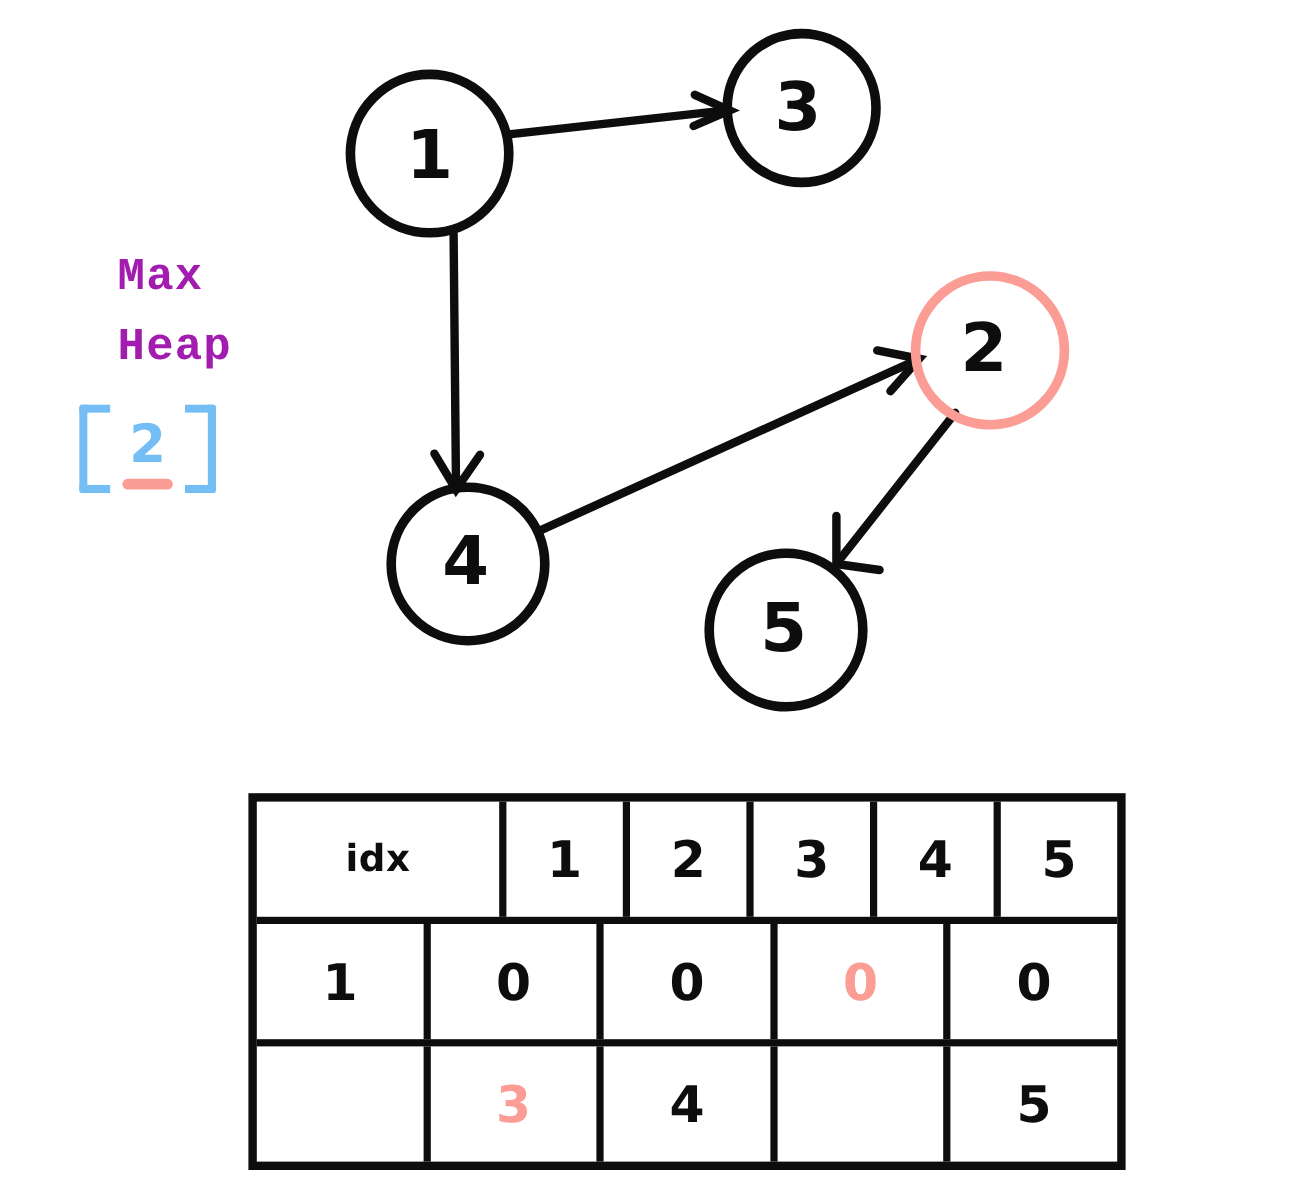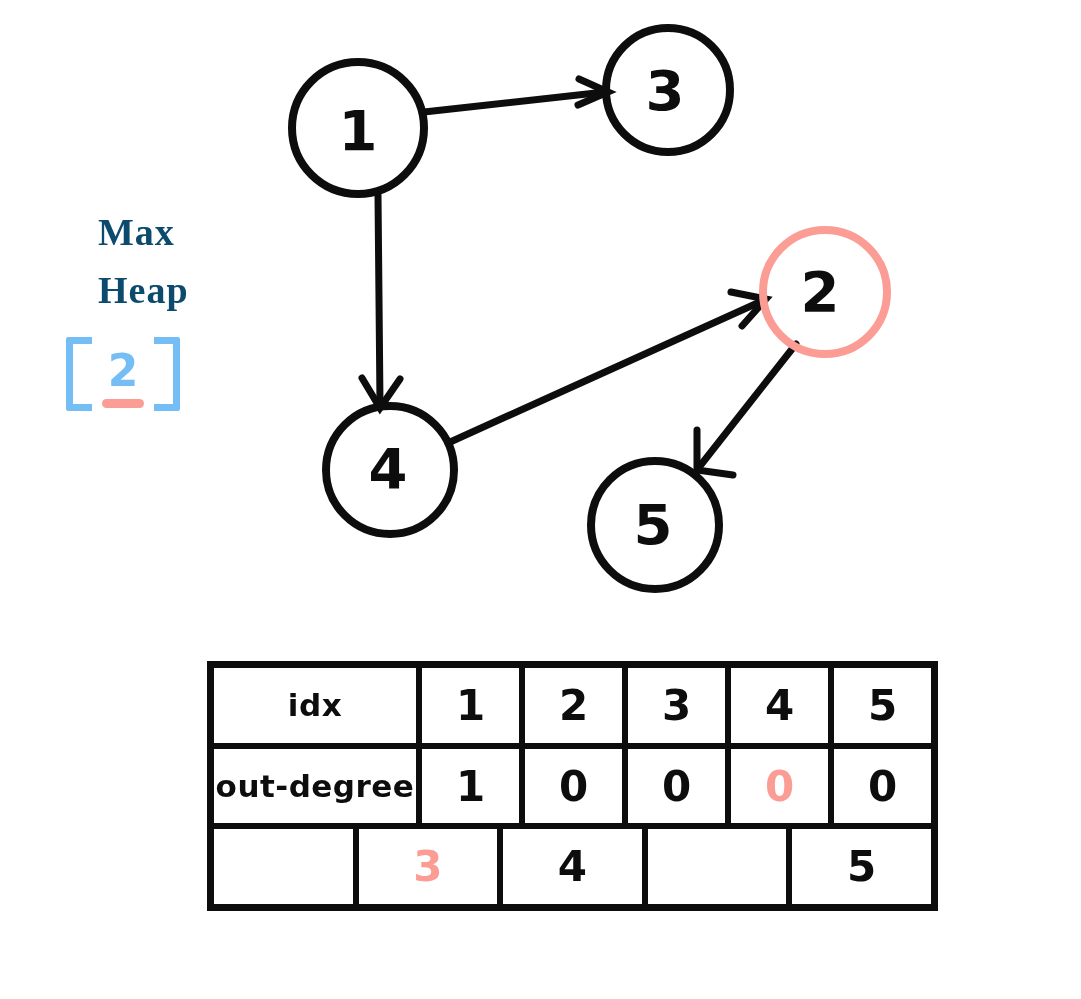--- a/index.html
+++ b/index.html
@@ -58,22 +58,22 @@
   .arrow-head {
     stroke: #0d0d0d;
     stroke-width: 7;
     stroke-linecap: round;
     fill: none;
   }
 
   
   .annot {
     position: absolute;
-    color: #0c4a6e;
-    font-family: Liberation Serif, serif;
+    color: #a21caf;
+    font-family: Liberation Mono, monospace;
     font-weight: 700;
     letter-spacing: 1px;
     white-space: nowrap;
   }
   #annot-max {
     left: 98px;
     top: 210px;
     font-size: 38px;
   }
   #annot-heap {
@@ -128,21 +128,21 @@
     background: #fb9c95;
     border-radius: 5px;
   }
 
   
   #degree-table {
     position: absolute;
     left: 207px;
     top: 661px;
     width: 731px;
-    height: 250px;
+    height: 314px;
     border: 7px solid #0d0d0d;
     box-sizing: border-box;
     display: flex;
     flex-direction: column;
     background: #ffffff;
   }
   #degree-table .trow {
     display: flex;
     flex: 1 1 0;
     min-height: 0;
@@ -245,21 +245,20 @@
     <div class="trow">
       <div class="tcell label-cell">idx</div>
       <div class="tcell val-cell">1</div>
       <div class="tcell val-cell">2</div>
       <div class="tcell val-cell">3</div>
       <div class="tcell val-cell">4</div>
       <div class="tcell val-cell">5</div>
     </div>
 
     <div class="trow">
-      <div class="tcell label-cell">out-degree</div>
       <div class="tcell val-cell">1</div>
       <div class="tcell val-cell">0</div>
       <div class="tcell val-cell">0</div>
       <div class="tcell val-cell accent">0</div>
       <div class="tcell val-cell">0</div>
     </div>
 
     <div class="trow">
       <div class="tcell val-cell"></div>
       <div class="tcell val-cell accent">3</div>

